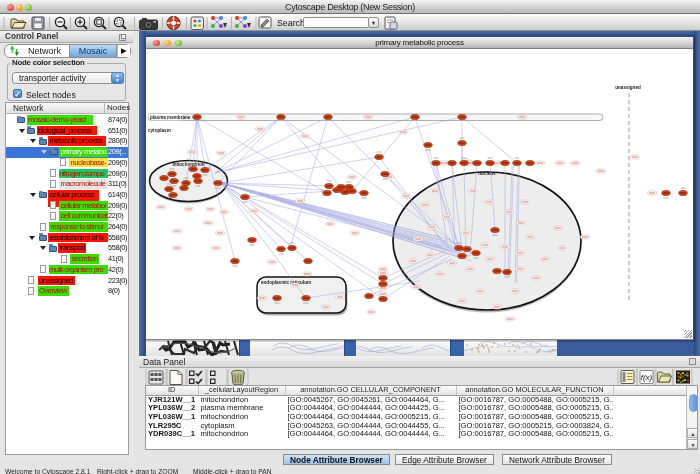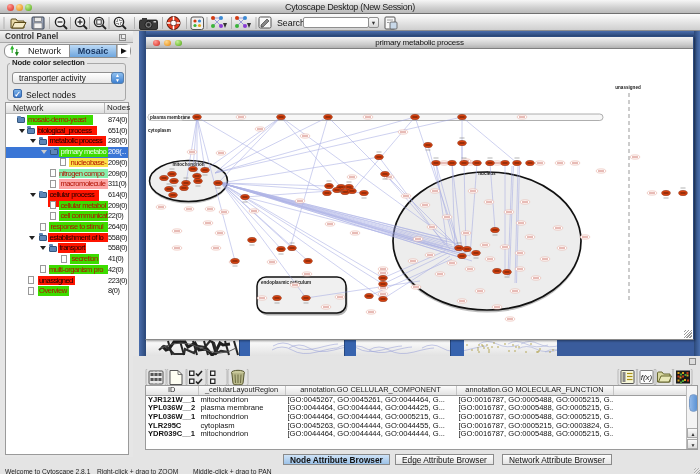--- a/index.html
+++ b/index.html
@@ -138,21 +138,21 @@
 <div class="abs" style="left:277px;top:18px;font-size:8.8px;color:#111">Search:</div>
 <div class="abs" style="left:303px;top:17px;width:66px;height:11px;background:#fff;border:1px solid #8f8f8f;border-radius:2px"></div>
 <div class="abs" style="left:368px;top:17px;width:11px;height:11px;background:linear-gradient(#fafafa,#d8d8d8);border:1px solid #8f8f8f;border-radius:2px;font-size:5.5px;text-align:center;line-height:11px;color:#333">▼</div>
 
 <div class="abs lp"></div>
 <div class="abs lph">Control Panel</div>
 <div class="abs" style="left:119px;top:34px;width:7px;height:7px;border:1px solid #8a8a8a;background:#ddd"></div>
 <div class="abs" style="left:121px;top:34px;width:5px;height:5px;border:1px solid #8a8a8a;background:#eee"></div>
 
 <div class="abs tabrow"></div>
-<div class="abs" style="left:69px;top:45px;width:48px;height:12px;background:linear-gradient(#bcdaf6,#6ea6de);border-left:1px solid #8f8f8f;border-right:1px solid #8f8f8f;font-size:9px;font-weight:bold;color:#15335f;text-align:center;line-height:12px">Mosaic</div>
+<div class="abs" style="left:69px;top:45px;width:48px;height:12px;background:linear-gradient(#bcdaf6,#6ea6de);border-left:1px solid #8f8f8f;border-right:1px solid #8f8f8f;font-size:9px;font-weight:normal;color:#15335f;text-align:center;line-height:12px">Mosaic</div>
 <div class="abs" style="left:28px;top:46px;font-size:9px;color:#222">Network</div>
 <svg class="abs" style="left:10px;top:45px" width="12" height="12">
     <path d="M3.5 4 L1 4 L2.2 1.5 L3.5 4 M2.2 3 L2.2 8" stroke="#2db52d" stroke-width="1.1" fill="#2db52d"></path>
     <path d="M5.5 7.5 L8 7.5 L6.8 10 L5.5 7.5 M6.8 4 L6.8 8" stroke="#1d8a1d" stroke-width="1.1" fill="#1d8a1d"></path>
   </svg>
 <div class="abs" style="left:117px;top:45px;width:13px;height:12px;background:#fff;border-left:1px solid #bbb;text-align:center;font-size:7.5px;line-height:12px;color:#111">▶</div>
 
 <div class="abs grp"></div>
 <div class="abs grplbl">Node color selection</div>
 <div class="abs combo">transporter activity</div>
@@ -184,24 +184,24 @@
       <div style="position:absolute;left:0;top:33.1px;width:122px;height:10.7px;background:#3a76d6"></div>
       <div style="position:absolute;left:35px;top:36.1px;width:0;height:0;border-left:3.2px solid transparent;border-right:3.2px solid transparent;border-top:4.5px solid #ccc"></div>
       <div style="position:absolute;left:44px;top:35.3px;width:8px;height:6px;background:#5d86b8;border:0.5px solid #33567e;border-radius:1px"></div>
       <div style="position:absolute;left:44px;top:33.8px;width:4px;height:2px;background:#5d86b8;border-radius:1px 1px 0 0"></div>
       <div style="position:absolute;left:53px;top:33.1px;width:49px;height:9.6px;background:#3ddc00;color:#eaffea;font-size:7.6px;letter-spacing:-0.5px;line-height:9.6px;padding-left:1.5px;white-space:nowrap;overflow:hidden">primary metabo</div>
       <div style="position:absolute;left:102px;top:33.1px;width:20px;height:9.6px;color:#fff;font-size:7.4px;letter-spacing:-0.4px;line-height:9.6px;white-space:nowrap">209(...</div>
       <div style="position:absolute;left:54px;top:44.3px;width:6px;height:8px;background:#fdfdfd;border:0.6px solid #999"></div>
       <div style="position:absolute;left:63px;top:43.8px;width:39px;height:9.6px;background:#fde047;color:#b21000;font-size:7.6px;letter-spacing:-0.5px;line-height:9.6px;padding-left:1.5px;white-space:nowrap;overflow:hidden">nucleobase-</div>
       <div style="position:absolute;left:102px;top:43.8px;width:20px;height:9.6px;color:#111;font-size:7.4px;letter-spacing:-0.4px;line-height:9.6px;white-space:nowrap">209(0)</div>
       <div style="position:absolute;left:44px;top:55.0px;width:6px;height:8px;background:#fdfdfd;border:0.6px solid #999"></div>
-      <div style="position:absolute;left:53px;top:54.5px;width:49px;height:9.6px;background:#86efac;color:#b21000;font-size:7.6px;letter-spacing:-0.5px;line-height:9.6px;padding-left:0;white-space:nowrap;overflow:hidden">nitrogen compo</div>
+      <div style="position:absolute;left:53px;top:54.5px;width:49px;height:9.6px;background:#22c55e;color:#b21000;font-size:7.6px;letter-spacing:-0.5px;line-height:9.6px;padding-left:0;white-space:nowrap;overflow:hidden">nitrogen compo</div>
       <div style="position:absolute;left:102px;top:54.5px;width:20px;height:9.6px;color:#111;font-size:7.4px;letter-spacing:-0.4px;line-height:9.6px;white-space:nowrap">209(0)</div>
       <div style="position:absolute;left:44px;top:65.7px;width:6px;height:8px;background:#fdfdfd;border:0.6px solid #999"></div>
-      <div style="position:absolute;left:53px;top:65.2px;width:49px;height:9.6px;background:#fca5a5;color:#b21000;font-size:7.6px;letter-spacing:-0.5px;line-height:9.6px;padding-left:1.5px;white-space:nowrap;overflow:hidden">macromolecule</div>
+      <div style="position:absolute;left:53px;top:65.2px;width:49px;height:9.6px;background:#e5e5e5;color:#b21000;font-size:7.6px;letter-spacing:-0.5px;line-height:9.6px;padding-left:1.5px;white-space:nowrap;overflow:hidden">macromolecule</div>
       <div style="position:absolute;left:102px;top:65.2px;width:20px;height:9.6px;color:#111;font-size:7.4px;letter-spacing:-0.4px;line-height:9.6px;white-space:nowrap">311(0)</div>
       <div style="position:absolute;left:24px;top:78.9px;width:0;height:0;border-left:3.2px solid transparent;border-right:3.2px solid transparent;border-top:4.5px solid #222"></div>
       <div style="position:absolute;left:33px;top:78.1px;width:8px;height:6px;background:#5d86b8;border:0.5px solid #33567e;border-radius:1px"></div>
       <div style="position:absolute;left:33px;top:76.6px;width:4px;height:2px;background:#5d86b8;border-radius:1px 1px 0 0"></div>
       <div style="position:absolute;left:42px;top:75.9px;width:51px;height:17px;background:#ff1400;color:#1a0000;font-size:7.6px;letter-spacing:-0.5px;line-height:9.6px;padding-left:1.5px;white-space:nowrap;overflow:hidden">cellular process</div>
       <div style="position:absolute;left:102px;top:75.9px;width:20px;height:9.6px;color:#111;font-size:7.4px;letter-spacing:-0.4px;line-height:9.6px;white-space:nowrap">614(0)</div>
       <div style="position:absolute;left:44px;top:87.1px;width:6px;height:8px;background:#fdfdfd;border:0.6px solid #999"></div>
       <div style="position:absolute;left:53px;top:86.6px;width:49px;height:9.6px;background:#3ddc00;color:#b21000;font-size:7.6px;letter-spacing:-0.5px;line-height:9.6px;padding-left:1.5px;white-space:nowrap;overflow:hidden">cellular metabol</div>
       <div style="position:absolute;left:102px;top:86.6px;width:20px;height:9.6px;color:#111;font-size:7.4px;letter-spacing:-0.4px;line-height:9.6px;white-space:nowrap">209(0)</div>
       <div style="position:absolute;left:44px;top:97.8px;width:6px;height:8px;background:#fdfdfd;border:0.6px solid #999"></div>
@@ -708,20 +708,21 @@
         </g>
         <rect x="2" y="64.5" width="36" height="7" rx="3.5" fill="#fcfcfc" stroke="#bbb" stroke-width="0.6"></rect>
         <text x="4" y="70" font-size="4.6" font-weight="bold" fill="#222">plasma membrane</text>
         <text x="2" y="83" font-size="4.6" font-weight="bold" fill="#222">cytoplasm</text>
       </svg>
   </div>
   <div class="abs" style="right:1px;bottom:1px;width:8px;height:8px;background:repeating-linear-gradient(135deg,#fff 0 1px,#9a9a9a 1px 2px)"></div>
 </div>
 
 <div class="abs dp">
+ <div class="abs dph">Data Panel</div>
  <div class="abs" style="left:556px;top:2px;width:7px;height:7px;border:1px solid #8a8a8a;background:#ddd"></div>
 <svg class="abs" style="left:0;top:13px" width="567" height="17">
       <rect x="13" y="-0.5" width="20" height="17" fill="none" stroke="#b8b8b8" stroke-width="1" rx="2"></rect>
       <rect x="34" y="-0.5" width="20" height="17" fill="none" stroke="#b8b8b8" stroke-width="1" rx="2"></rect>
       <rect x="53" y="-0.5" width="20" height="17" fill="none" stroke="#b8b8b8" stroke-width="1" rx="2"></rect>
       <rect x="74" y="-0.5" width="20" height="17" fill="none" stroke="#b8b8b8" stroke-width="1" rx="2"></rect>
       <rect x="95" y="-0.5" width="20" height="17" fill="none" stroke="#b8b8b8" stroke-width="1" rx="2"></rect>
       <rect x="485" y="-0.5" width="19" height="17" fill="none" stroke="#b8b8b8" stroke-width="1" rx="2"></rect>
       <rect x="504" y="-0.5" width="19" height="17" fill="none" stroke="#b8b8b8" stroke-width="1" rx="2"></rect>
       <rect x="521" y="-0.5" width="19" height="17" fill="none" stroke="#b8b8b8" stroke-width="1" rx="2"></rect>

